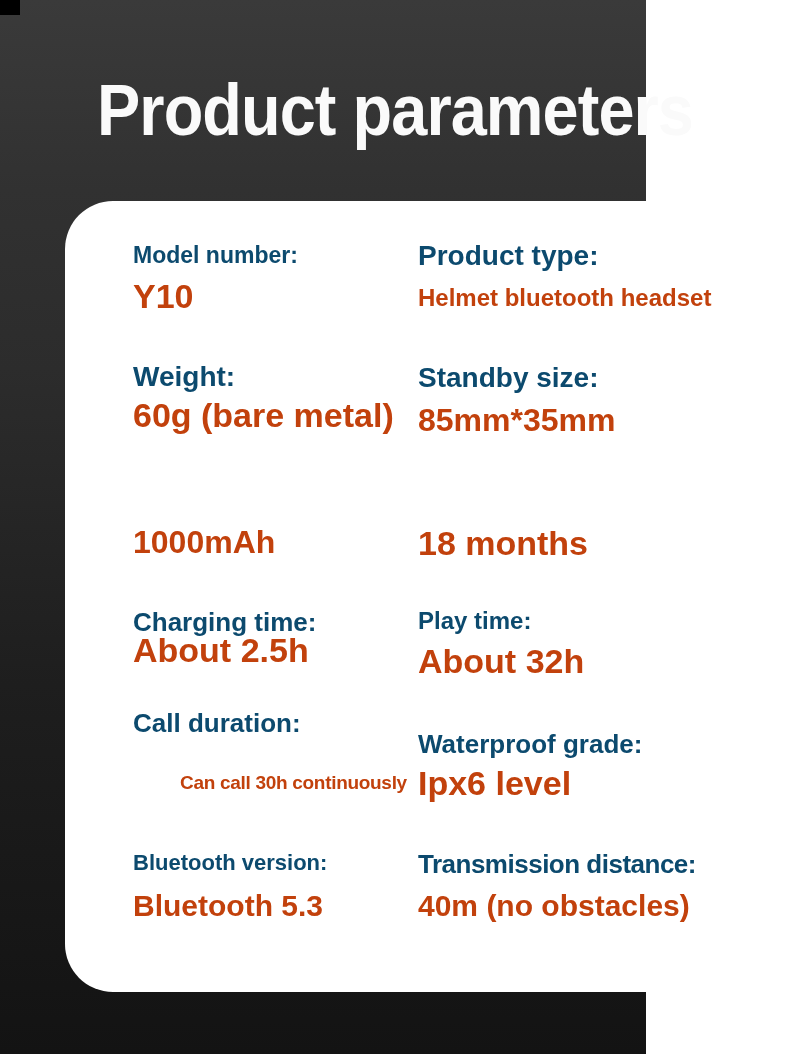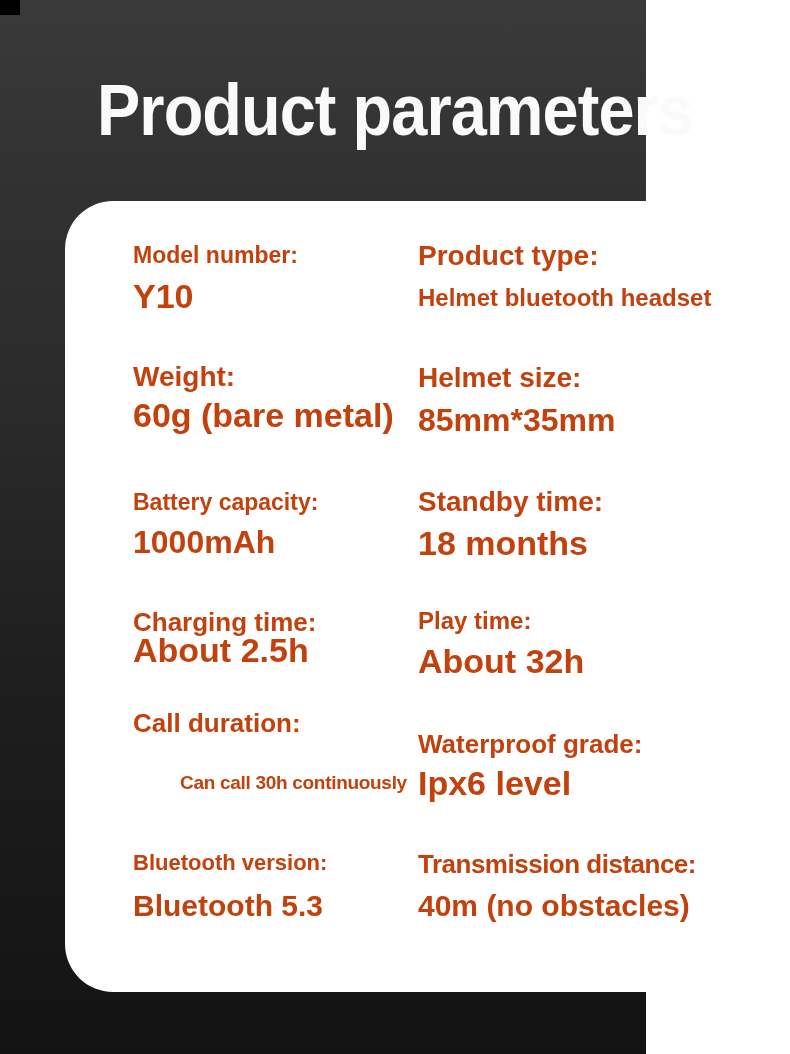--- a/index.html
+++ b/index.html
@@ -35,21 +35,21 @@
     background:#ffffff;
     border-radius:48px;
   }
   .cell{
     position:absolute;
     margin:0;
     line-height:1;
     white-space:nowrap;
     font-weight:bold;
   }
-  .lbl{color:#c2410c;}
+  .lbl{color:#0c4a6e;}
   .val{color:#c2410c;}
   .colL{left:68px;}
   .colR{left:353px;}
 
   
   .r1-ll{top:43px;  font-size:23px;}
   .r1-lv{top:78px;  font-size:34px;}
   .r1-rl{top:41px;  font-size:28px;}
   .r1-rv{top:85px;  font-size:24px;}
   
@@ -89,26 +89,24 @@
 
   <div class="spec-card">
 
     <p class="cell lbl colL r1-ll">Model number:</p>
     <p class="cell val colL r1-lv">Y10</p>
     <p class="cell lbl colR r1-rl">Product type:</p>
     <p class="cell val colR r1-rv">Helmet bluetooth headset</p>
 
     <p class="cell lbl colL r2-ll">Weight:</p>
     <p class="cell val colL r2-lv">60g (bare metal)</p>
-    <p class="cell lbl colR r2-rl">Helmet size:</p>
+    <p class="cell lbl colR r2-rl">Standby size:</p>
     <p class="cell val colR r2-rv">85mm*35mm</p>
 
-    <p class="cell lbl colL r3-ll">Battery capacity:</p>
     <p class="cell val colL r3-lv">1000mAh</p>
-    <p class="cell lbl colR r3-rl">Standby time:</p>
     <p class="cell val colR r3-rv">18 months</p>
 
     <p class="cell lbl colL r4-ll">Charging time:</p>
     <p class="cell val colL r4-lv">About 2.5h</p>
     <p class="cell lbl colR r4-rl">Play time:</p>
     <p class="cell val colR r4-rv">About 32h</p>
 
     <p class="cell lbl colL r5-ll">Call duration:</p>
     <p class="cell val colL r5-lv">Can call 30h continuously</p>
     <p class="cell lbl colR r5-rl">Waterproof grade:</p>

